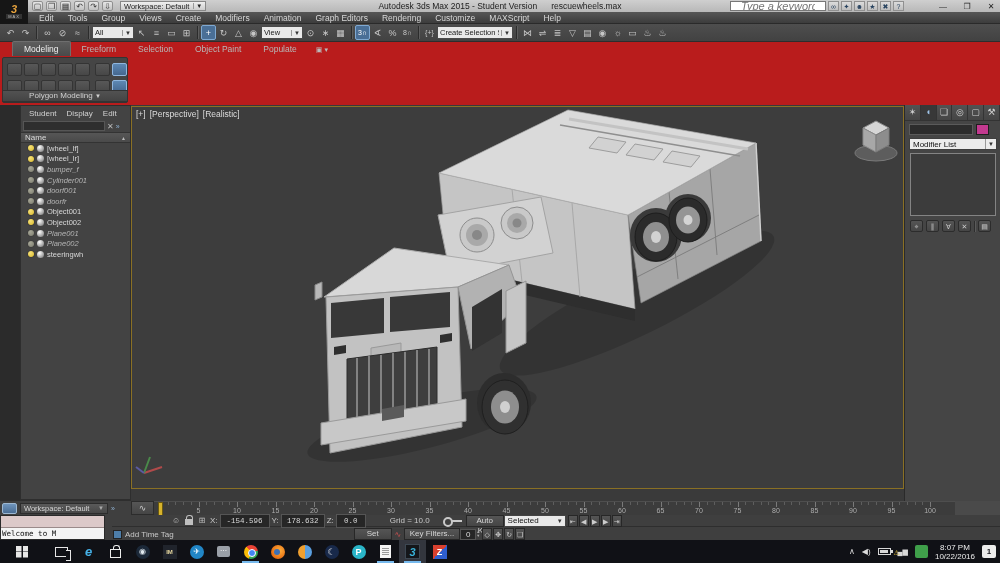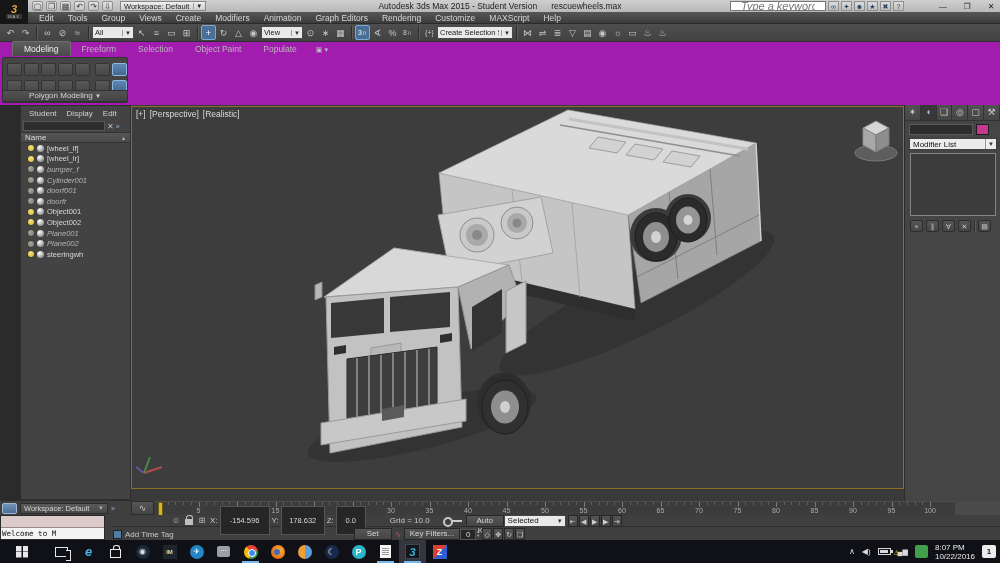--- a/index.html
+++ b/index.html
@@ -29,21 +29,21 @@
 
 
 #toolbar{position:absolute;left:0;top:24px;width:1000px;height:18px;background:linear-gradient(#4e4e4e,#424242);display:flex;align-items:center;padding-left:3px;border-bottom:1px solid #2d2d2d}
 .tbi{width:15px;height:15px;font-size:9px;line-height:14px;text-align:center;color:#c6c6c6;border:1px solid transparent;border-radius:2px;flex:0 0 auto}
 .tbi.active{background:#4a6f96;border-color:#7fa9d2;color:#fff}
 .tbsep{width:1px;height:13px;background:#2c2c2c;box-shadow:1px 0 0 #5d5d5d;margin:0 3px;flex:0 0 auto}
 .tbdd{height:13px;background:#e9e9e9;border:1px solid #4a4a4a;display:flex;align-items:center;font-size:7.5px;color:#1a1a1a;padding:0 2px;gap:2px;flex:0 0 auto;white-space:nowrap;overflow:hidden}
 .tbdd .arr{border-left:1px solid #999;padding-left:2px;font-size:6px;color:#333}
 
 
-#ribbon{position:absolute;left:0;top:42px;width:1000px;height:63px;background:#a21caf}
+#ribbon{position:absolute;left:0;top:42px;width:1000px;height:63px;background:#b91c1c}
 #rtabs{display:flex;align-items:flex-end;height:14px;padding-left:12px}
 .rtab{padding:2px 11px;font-size:8.5px;color:#b8b8b8}
 .rtab.active{background:linear-gradient(#5d5d5d,#4a4a4a);color:#efefef;border:1px solid #6e6e6e;border-bottom:none;border-radius:2px 2px 0 0}
 #rtab-more{font-size:7px;color:#bbb;padding:2px 8px}
 #pm-panel{position:absolute;left:2px;top:15px;width:126px;height:46px;background:#454545;border:1px solid #333;border-radius:2px}
 .pmrow{display:flex;gap:2px;position:absolute;left:4px}
 .pmb{width:15px;height:13px;background:linear-gradient(#585858,#474747);border:1px solid #343434;border-radius:2px}
 .pmb.blue{background:linear-gradient(#5d88b4,#45678e);border-color:#8fb6de}
 #pm-label{position:absolute;left:2px;top:48px;width:126px;height:12px;background:linear-gradient(#525252,#444);border:1px solid #333;font-size:8px;color:#d0d0d0;text-align:center;line-height:10px}
 
@@ -110,21 +110,21 @@
 
 #statusbar{position:absolute;left:0;top:515px;width:1000px;height:25px;background:#3f3f3f}
 #listener{position:absolute;left:0;top:0;width:105px;height:25px;border:1px solid #2a2a2a}
 #listener .pink{height:12px;background:#dcc9c9;border-bottom:1px solid #9a8a8a}
 #listener .white{height:11px;background:#f4f4f4;font-family:"DejaVu Sans Mono",monospace;font-size:7.5px;color:#111;padding-left:1px;line-height:11px;white-space:nowrap;overflow:hidden}
 #sb-r1{position:absolute;left:112px;top:0;width:888px;height:12px;border-bottom:1px solid #2e2e2e;display:flex;align-items:center}
 #sb-r2{position:absolute;left:112px;top:13px;width:888px;height:12px;display:flex;align-items:center}
 .promptbox{background:#3a3a3a;border:1px solid #2e2e2e;height:11px;line-height:10px;font-size:8px;color:#d2d2d2;padding:0 4px}
 .sb-ico{width:12px;text-align:center;color:#bfbfbf;font-size:8px;flex:0 0 auto}
 .coordlab{font-size:8px;color:#c8c8c8;margin:0 2px;flex:0 0 auto}
-.coordfield{height:29px;background:#262626;border:1px solid #555;color:#d8d8d8;font-size:7.5px;text-align:center;flex:0 0 auto;font-family:Liberation Sans, sans-serif}
+.coordfield{height:14px;background:#262626;border:1px solid #555;color:#d8d8d8;font-size:7.5px;text-align:center;flex:0 0 auto;font-family:Liberation Mono, monospace}
 .sbtn{height:12px;background:linear-gradient(#555,#454545);border:1px solid #272727;color:#d6d6d6;font-size:8px;line-height:10px;padding:0 5px;flex:0 0 auto}
 #selected-dd{width:62px;height:12px;background:#e9e9e9;border:1px solid #444;color:#111;font-size:8px;display:flex;align-items:center;justify-content:space-between;padding-left:3px;flex:0 0 auto}
 #selected-dd .arr{font-size:6px;padding-right:2px;color:#333}
 .pbtn{width:10px;height:12px;background:linear-gradient(#555,#454545);border:1px solid #272727;color:#ccc;font-size:7px;text-align:center;line-height:11px;flex:0 0 auto}
 #lockicon{width:8px;height:6px;background:#bfbfbf;position:relative;margin:3px 3px 0 3px;flex:0 0 auto}
 #lockicon::before{content:'';position:absolute;left:1px;top:-4px;width:5px;height:4px;border:1px solid #bfbfbf;border-bottom:none;border-radius:3px 3px 0 0}
 #keyicon{width:20px;height:9px;position:relative;flex:0 0 auto;margin:0 3px}
 #keyicon::before{content:'';position:absolute;left:0;top:1px;width:6px;height:6px;border:2px solid #c9c9c9;border-radius:50%}
 #keyicon::after{content:'';position:absolute;left:9px;top:4px;width:10px;height:2px;background:#c9c9c9;box-shadow:6px 2px 0 -1px #c9c9c9,3px 2px 0 -1px #c9c9c9}
 #ttag-icon{width:9px;height:9px;background:#4d7da8;border:1px solid #222;margin:0 3px 0 1px;flex:0 0 auto}
@@ -167,21 +167,21 @@
 .ic-max{width:15px;height:15px;background:#14161a;border:1px solid #3c4752;color:#38b2d8;font-size:11px;font-weight:bold;font-style:italic;display:flex;align-items:center;justify-content:center}
 .ic-fz{width:14px;height:14px;background:linear-gradient(135deg,#d8402f 50%,#2f5fd0 50%);color:#fff;font-size:9px;font-weight:bold;display:flex;align-items:center;justify-content:center}
 #tray{margin-left:auto;display:flex;align-items:center;gap:7px;padding-right:4px;height:23px}
 .tricon{color:#dcdcdc;font-size:8px;position:relative;flex:0 0 auto;text-align:center}
 .tr-batt{width:13px;height:7px;border:1px solid #d8d8d8;position:relative}
 .tr-batt::before{content:'';position:absolute;right:-3px;top:1px;width:2px;height:3px;background:#d8d8d8}
 .tr-batt::after{content:'';position:absolute;left:1px;top:1px;width:8px;height:3px;background:#d8d8d8}
 .tr-net{font-size:7px;color:#d8d8d8;position:relative}
 .tr-net .warn{position:absolute;left:-4px;bottom:-1px;color:#ecc53a;font-size:7px}
 .tr-app{width:13px;height:13px;background:#3f9f4a;border-radius:2px}
-#clock{text-align:left;font-size:8px;color:#ececec;line-height:9px}
+#clock{text-align:center;font-size:8px;color:#ececec;line-height:9px}
 #action-center{width:14px;height:13px;background:#ececec;border-radius:2px;position:relative;color:#16161c;font-size:8px;text-align:center;line-height:13px;font-weight:bold}
 </style>
 </head>
 <body>
 
 <div id="titlebar">
   <div id="app-title"><span>Autodesk 3ds Max 2015  - Student Version</span><span class="fname">rescuewheels.max</span></div>
   <div id="qat">
     <span style="display:flex;gap:3px" id="qat-icons">
         <span class="qicon">▢</span>

